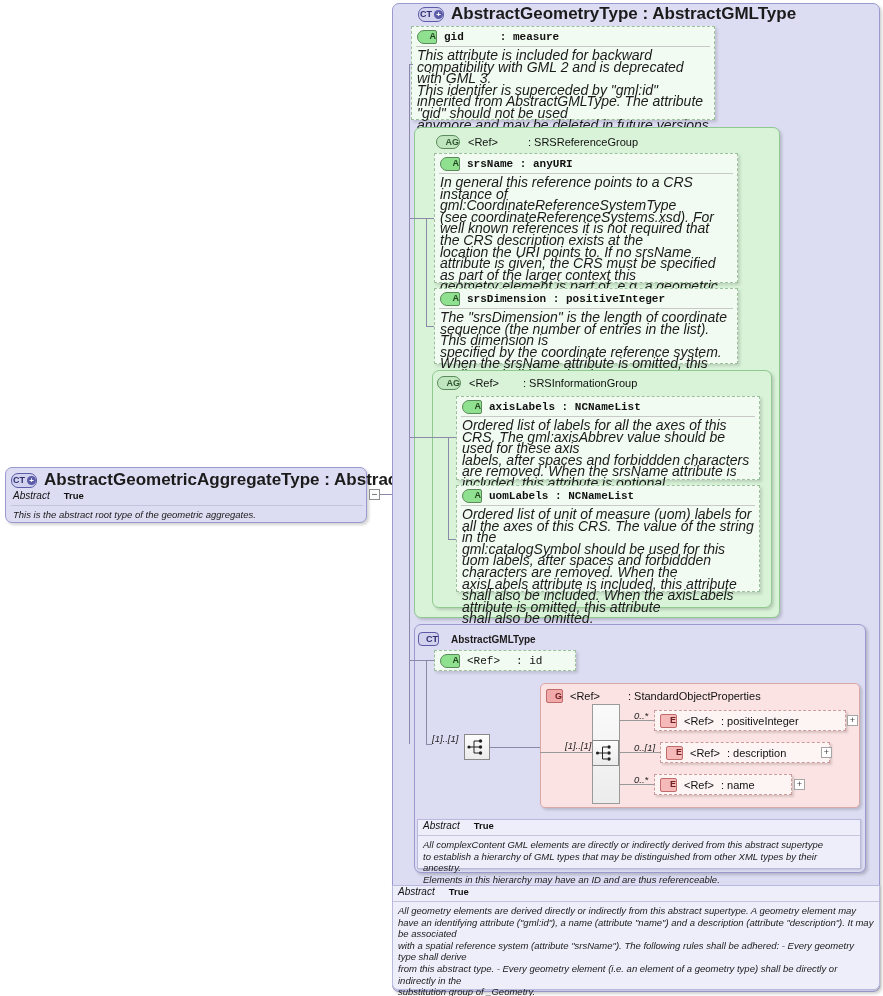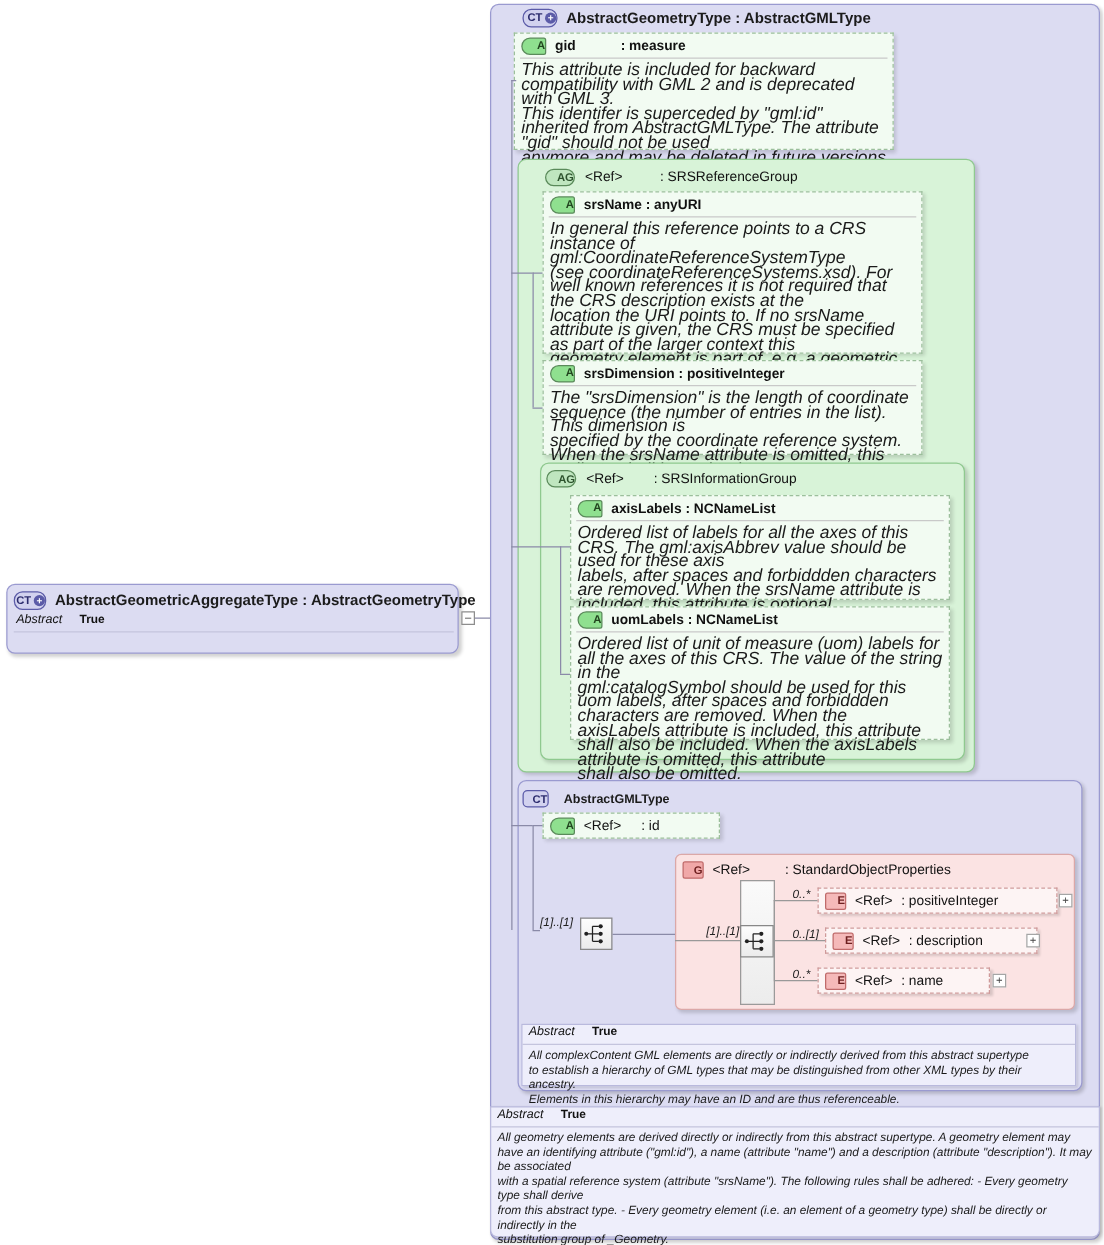--- a/index.html
+++ b/index.html
@@ -48,21 +48,21 @@
   .badge-ct .plus{
     display:inline-block;width:9px;height:9px;margin-left:2px;
     border-radius:50%;background:#5b5ba8;color:#fff;
     font-size:8px;line-height:9px;text-align:center;font-weight:bold;
   }
   .badge-ct-plain{
     width:21px;height:14px;
     border:1.3px solid #5b5ba8;border-radius:4px;
     background:#d2d2ef;color:#2c2c6e;
   }
-  .type-title{font-size:12px;font-weight:bold;color:#1b1b1b;white-space:nowrap;}
+  .type-title{font-size:17px;font-weight:bold;color:#1b1b1b;white-space:nowrap;}
 
   
   .ag-box{
     background:#d8f3d8;
     border:1px solid #8fc98f;
     border-radius:7px;
     box-shadow:2px 2px 3px rgba(0,0,0,.16);
   }
   .ag-head{display:flex;align-items:center;height:18px;}
   .badge-ag{
@@ -87,21 +87,21 @@
   }
   .ag-label{font-size:11px;color:#111;white-space:nowrap;}
 
   
   .attr-card{
     background:#f2fbf2;
     border:1px dashed #9cbf9c;
     box-shadow:2px 2px 3px rgba(0,0,0,.14);
   }
   .attr-row{display:flex;align-items:center;height:19px;padding-left:5px;}
-  .attr-name{font-size:11px;font-weight:bold;color:#111;margin-left:7px;white-space:nowrap;}
+  .attr-name{font-size:11px;font-weight:bold;color:#111;margin-left:7px;white-space:nowrap;font-family:Liberation Mono, monospace;}
   .attr-rule{border-top:1px solid #c9c9c9;margin:0 4px;}
   .attr-doc{
     font-style:italic;font-size:14px;line-height:11.6px;color:#1a1a1a;
     padding:3px 5px 4px 5px;white-space:pre-line;
   }
 
   
   .el-card{
     background:#fdf4f4;
     border:1px dashed #cf9a9a;
@@ -169,20 +169,21 @@
         <span>CT</span>
           <span class="plus">+</span>
       </span>
       <span class="type-title">AbstractGeometricAggregateType : AbstractGeometryType</span>
     </div>
     <div class="ab" style="left:5px;top:22px;width:352px;">
       <div class="foot-abs" style="border-bottom:1px solid #c4c4dd;padding-left:2px;">
         <span class="k">Abstract</span>
         <span class="v">True</span>
       </div>
+      <div class="foot-doc" style="padding-left:2px;border-top:0;">This is the abstract root type of the geometric aggregates.</div>
     </div>
   </div>
 
   <div class="toggle" style="left:369px;top:489px;"><span>–</span></div>
   <div class="ln-h" style="left:380px;top:494px;width:29px;"></div>
 
   <div class="ab ct-outer" style="left:392px;top:3px;width:488px;height:989px;">
   </div>
 
   <div class="ab type-head" style="left:400px;top:5px;width:330px;padding-left:18px;">

